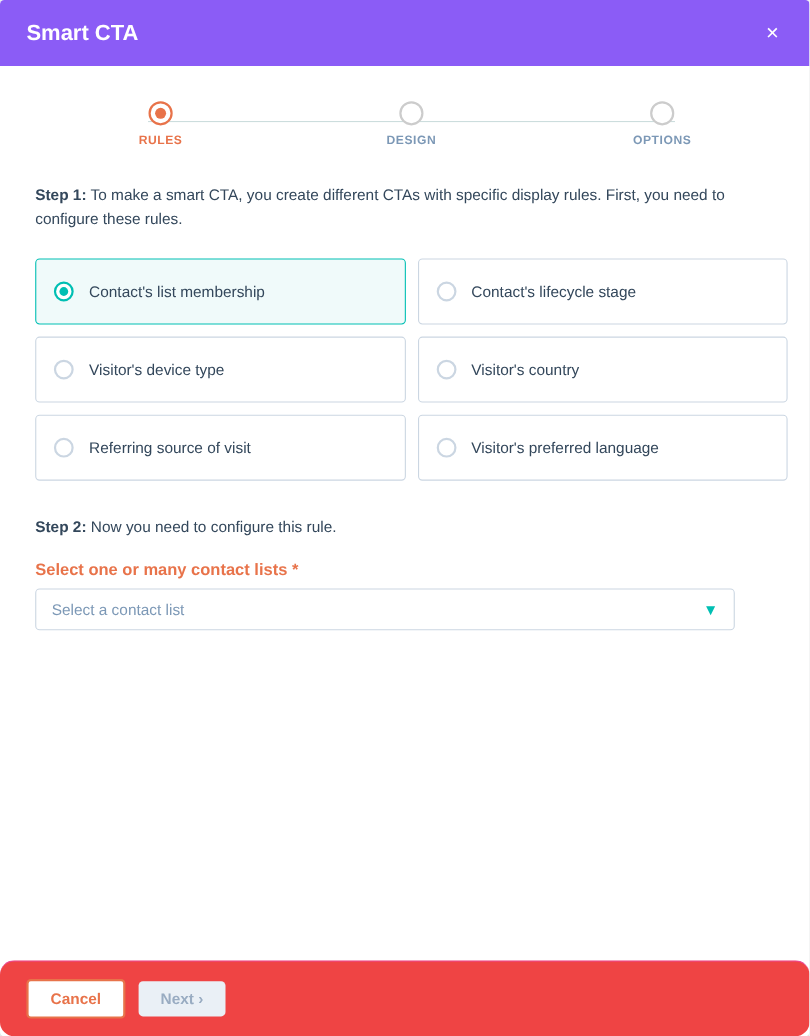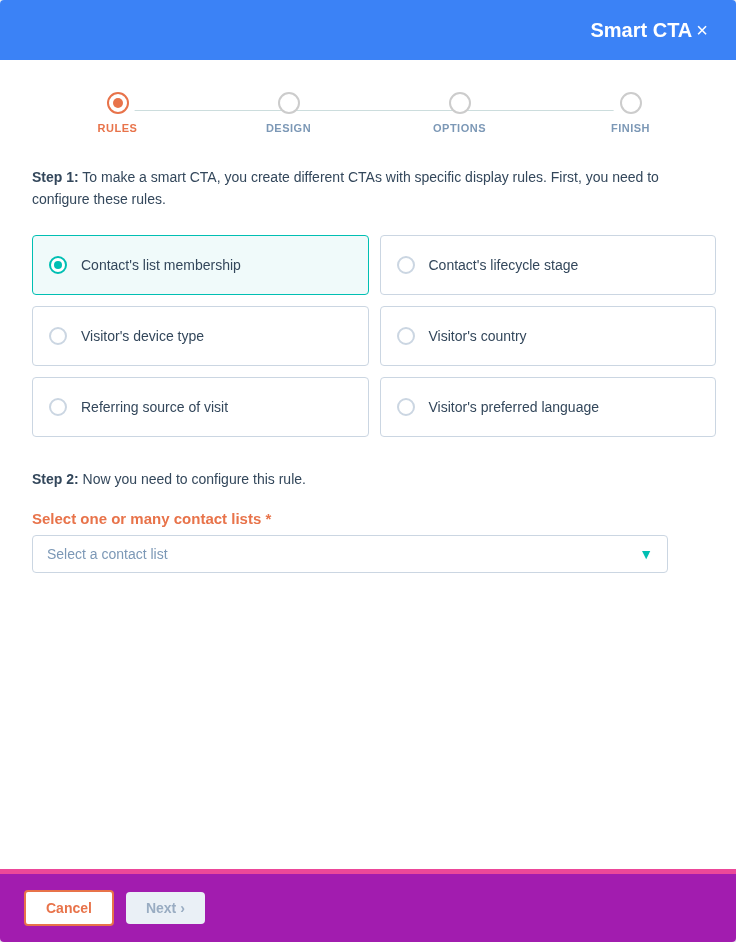--- a/index.html
+++ b/index.html
@@ -17,24 +17,24 @@
       min-height: 942px;
       background: #fff;
       display: flex;
       flex-direction: column;
       border-radius: 4px;
       overflow: hidden;
       box-shadow: 0 4px 20px rgba(0,0,0,0.2);
     }
 
     .modal-header {
-      background: #3b82f6;
+      background: #8b5cf6;
       padding: 16px 24px;
       display: flex;
-      justify-content: flex-end;
+      justify-content: space-between;
       align-items: center;
     }
 
     .modal-title {
       color: #fff;
       font-size: 20px;
       font-weight: 700;
     }
 
     .close-btn {
@@ -226,26 +226,27 @@
       cursor: pointer;
     }
 
     .dropdown-arrow {
       color: #00bfb3;
       font-size: 14px;
     }
 
     
     .modal-footer {
-      background: #a21caf;
-      border-top: 5px solid #ec4899;
+      background: #ef4444;
+      border-top: 1px solid #ec4899;
       padding: 16px 24px;
       display: flex;
       align-items: center;
       gap: 12px;
+      border-radius: 13px;
     }
 
     .btn-cancel {
       background: #fff;
       border: 2px solid #e8734a;
       color: #e8734a;
       padding: 8px 20px;
       font-size: 14px;
       font-weight: 600;
       border-radius: 4px;
@@ -286,24 +287,20 @@
       <div class="step-item">
         <div class="step-circle"></div>
         <span class="step-label">DESIGN</span>
       </div>
 
       <div class="step-item">
         <div class="step-circle"></div>
         <span class="step-label">OPTIONS</span>
       </div>
 
-      <div class="step-item">
-        <div class="step-circle"></div>
-        <span class="step-label">FINISH</span>
-      </div>
     </div>
 
     <p class="step-description">
       <strong>Step 1:</strong><span> To make a smart CTA, you create different CTAs with specific display rules. First, you need to configure these rules.</span>
     </p>
 
     <div class="option-grid">
 
       <div class="option-card selected">
         <div class="radio-circle checked"></div>

